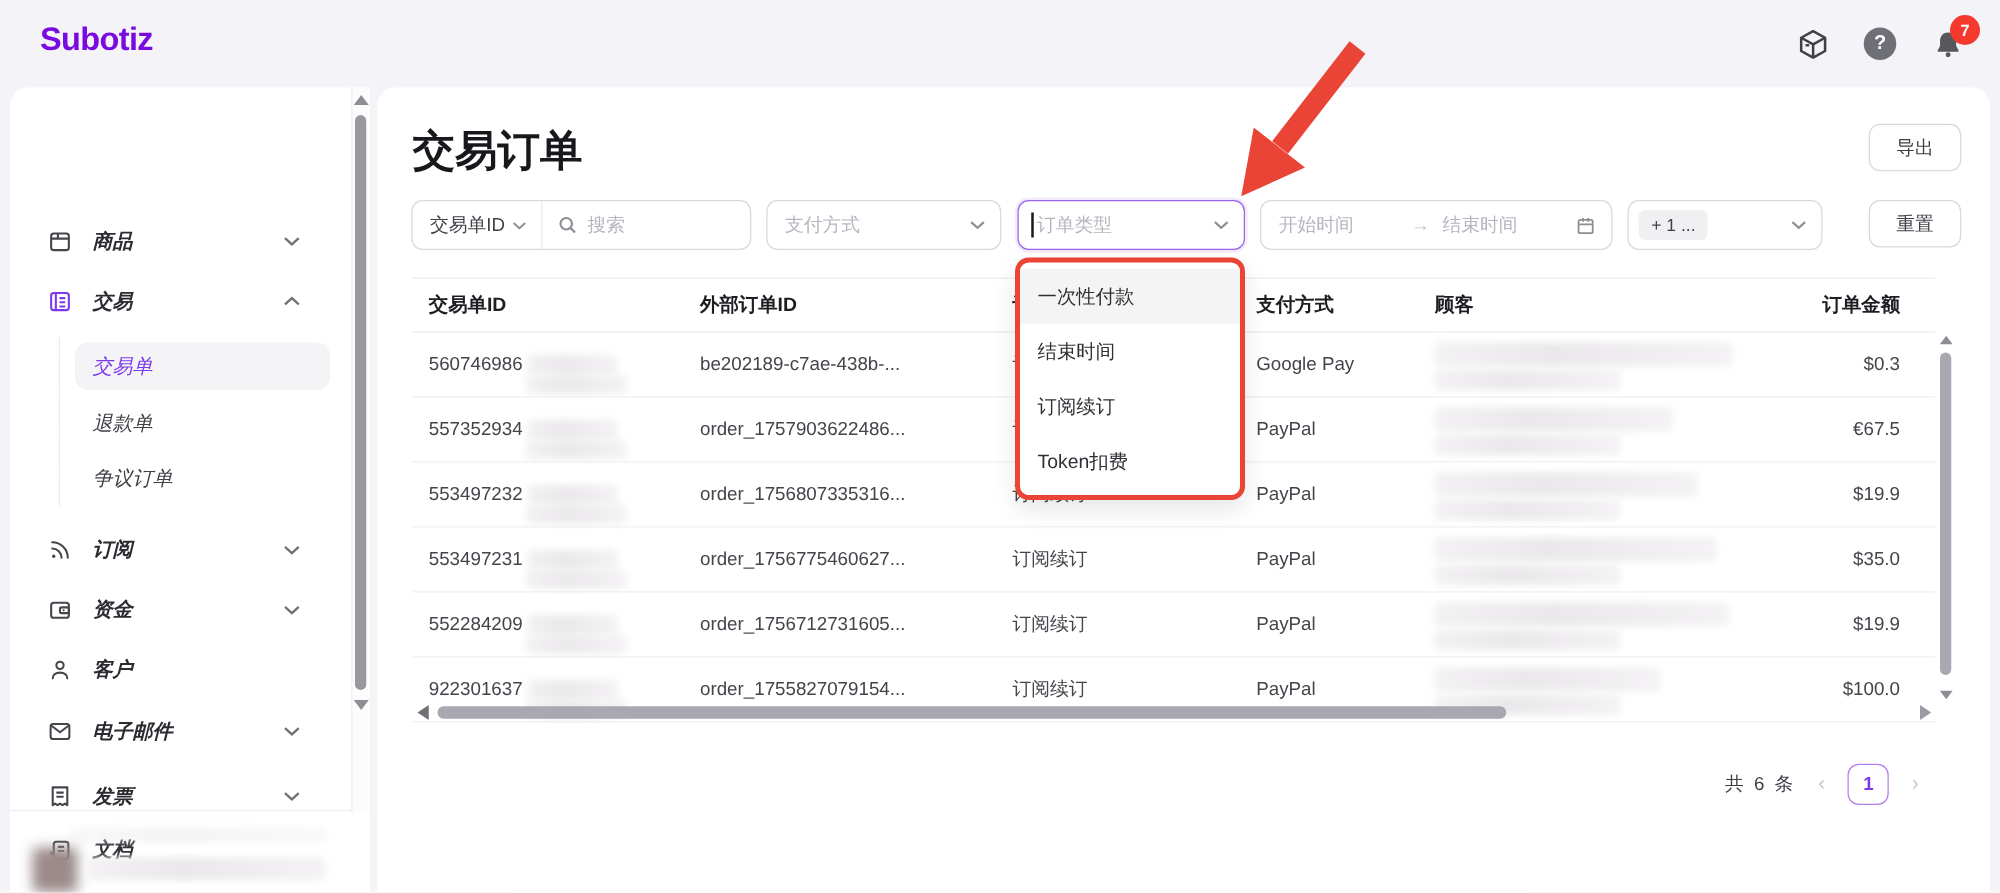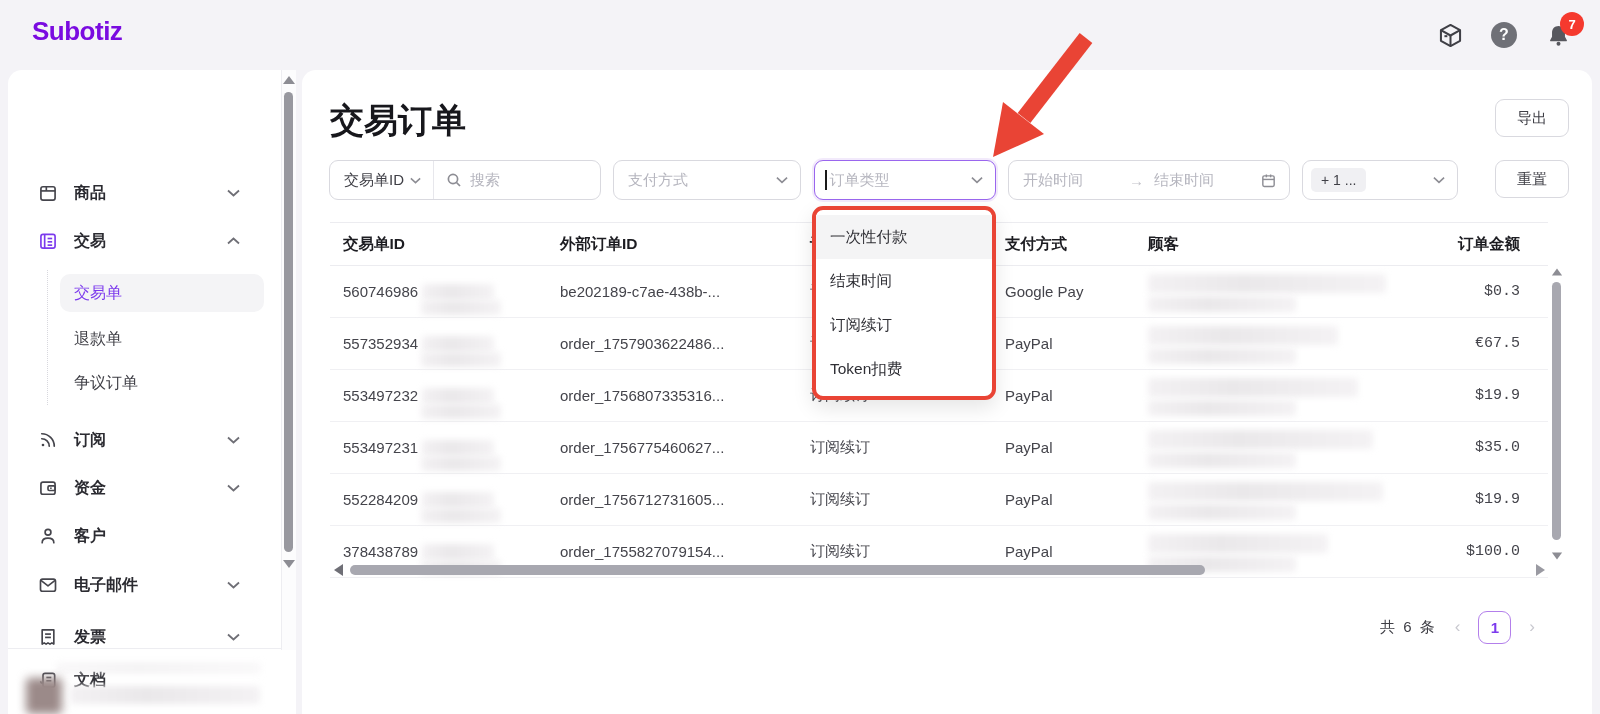--- a/index.html
+++ b/index.html
@@ -8,21 +8,21 @@
 
   
   .topbar { position:absolute; left:0; top:0; width:1600px; height:70px; }
   .logo { position:absolute; left:32px; top:16px; font-size:26px; font-weight:800; color:#7a0be0; letter-spacing:-0.5px; }
   .top-icons { position:absolute; right:28px; top:21px; display:flex; align-items:center; gap:26px; }
   .icon-btn { position:relative; width:28px; height:28px; display:flex; align-items:center; justify-content:center; cursor:pointer; }
   .help-circle { width:26px; height:26px; border-radius:50%; background:#6f7077; color:#fff; font-weight:700; font-size:16px; display:flex; align-items:center; justify-content:center; }
   .badge { position:absolute; top:-9px; right:-12px; min-width:24px; height:24px; border-radius:50%; background:#f5392e; color:#fff; font-size:13px; font-weight:700; display:flex; align-items:center; justify-content:center; }
 
   
-  .sidebar { position:absolute; left:8px; top:70px; width:288px; height:644px; background:#fff; border-radius:14px 0 0 0; }
+  .sidebar { position:absolute; left:8px; top:70px; width:288px; height:644px; background:#fff; border-radius:14px 0 0 0;font-style:italic; }
   .side-item { position:absolute; left:0; width:270px; height:36px; display:flex; align-items:center; padding-left:30px; gap:16px; cursor:pointer; }
   .side-item .lbl { font-size:16px; font-weight:700; color:#2b2b31; }
   .side-item .chev { margin-left:auto; margin-right:38px; }
   .sub-rail { position:absolute; left:39px; top:200px; height:135px; border-left:1px dotted #d8d8de; }
   .sub-item { position:absolute; left:52px; width:204px; height:38px; display:flex; align-items:center; padding-left:14px; font-size:16px; color:#3f3f46; cursor:pointer; border-radius:10px; }
   .sub-item.active { background:#f4f4f6; color:#7c3aed; }
   .side-scroll { position:absolute; right:0; top:0; width:15px; height:580px; background:#fcfcfd; border-left:1px solid #ededf1; }
   .side-thumb { position:absolute; right:3px; top:22px; width:9px; height:460px; background:#98989f; border-radius:5px; }
   .tri-up { width:0; height:0; border-left:6px solid transparent; border-right:6px solid transparent; border-bottom:8px solid #8d8d94; position:absolute; }
   .tri-down { width:0; height:0; border-left:6px solid transparent; border-right:6px solid transparent; border-top:8px solid #8d8d94; position:absolute; }
@@ -52,21 +52,21 @@
   .tagchip { background:#f0f0f3; border-radius:5px; padding:4px 10px; font-size:14px; color:#3f3f46; }
   .spacer { flex:1; }
   .chevron { flex:none; }
 
   
   .table { position:absolute; left:330px; top:222px; width:1218px; }
   .trow { display:grid; grid-template-columns:217px 250px 195px 143px 300px 1fr; align-items:center; padding:0 28px 0 13px; }
   .thead { height:44px; border-top:1px solid #ececf0; border-bottom:1px solid #ececf0; font-weight:700; font-size:15.5px; color:#1d1d22; }
   .tr { height:52px; border-bottom:1px solid #f0f0f3; font-size:15px; color:#44444b; cursor:pointer; }
   .cell { position:relative; height:100%; display:flex; align-items:center; overflow:visible; }
-  .cell.amount { justify-content:flex-end;font-family:Liberation Mono, monospace; }
+  .cell.amount { justify-content:flex-end; }
   .idblur { display:inline-block; width:72px; height:16px; margin-left:4px; }
   .idblur2 { position:absolute; left:78px; top:34px; width:80px; height:15px; }
   .custblur1 { position:absolute; left:0; top:8px; width:238px; height:19px; }
   .custblur2 { position:absolute; left:0; top:30px; width:148px; height:16px; }
 
   
   .v-scroll-thumb { position:absolute; left:1552px; top:282px; width:9px; height:258px; background:#a8a8b0; border-radius:5px; }
   .h-scroll-thumb { position:absolute; left:350px; top:565px; width:855px; height:10px; background:#a8a8b0; border-radius:5px; }
 
   
@@ -375,21 +375,21 @@
     <div class="cell">PayPal</div>
     <div class="cell">
         <span class="custblur1 blurblock" style="width:235px;"></span>
         <span class="custblur2 blurblock"></span>
       </div>
     <div class="cell amount">$19.9</div>
   </div>
 
   <div class="trow tr">
     <div class="cell">
-        <span>378438789</span>
+        <span>922301637</span>
         <span class="idblur blurblock"></span>
         <span class="idblur2 blurblock"></span>
       </div>
     <div class="cell">order_1755827079154...</div>
     <div class="cell">订阅续订</div>
     <div class="cell">PayPal</div>
     <div class="cell">
         <span class="custblur1 blurblock" style="width:180px;"></span>
         <span class="custblur2 blurblock"></span>
       </div>

